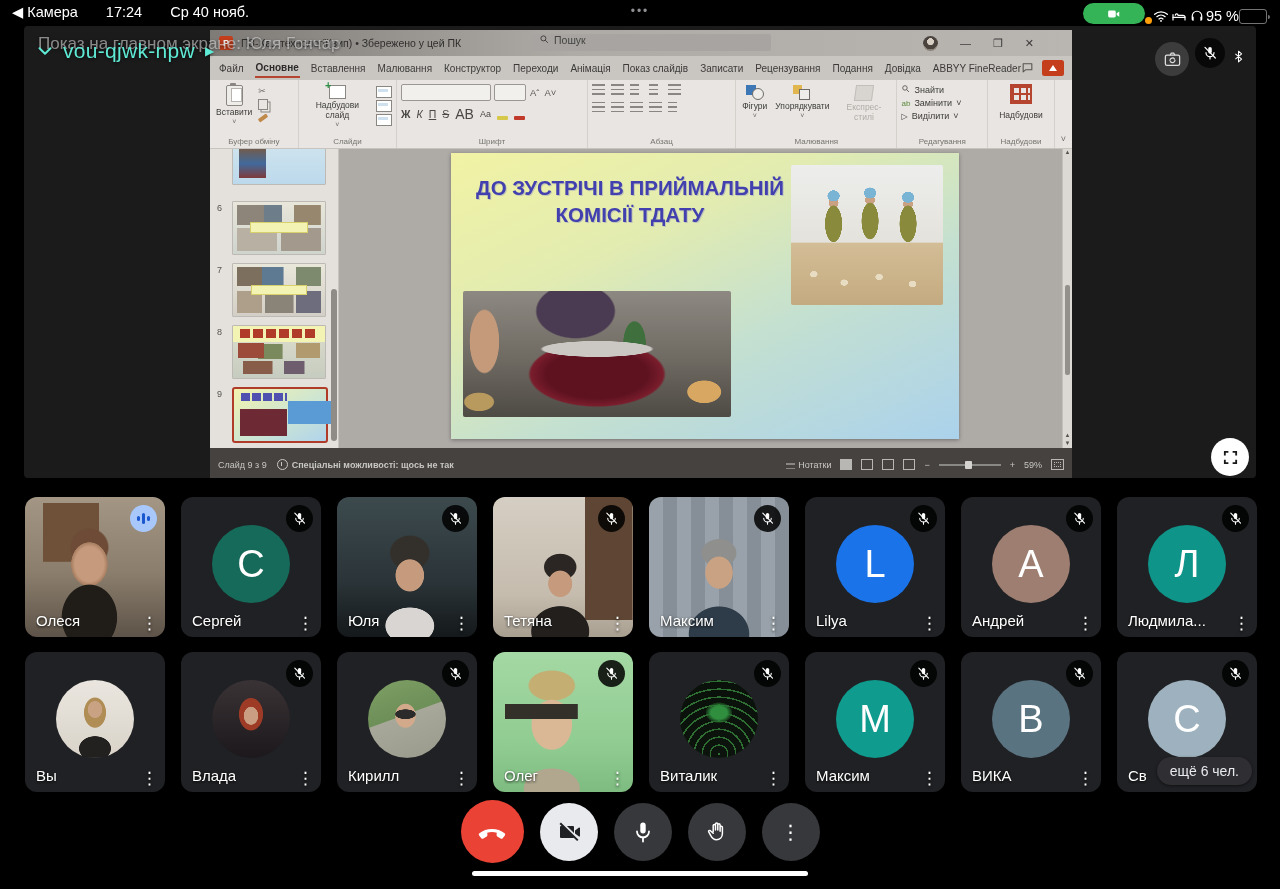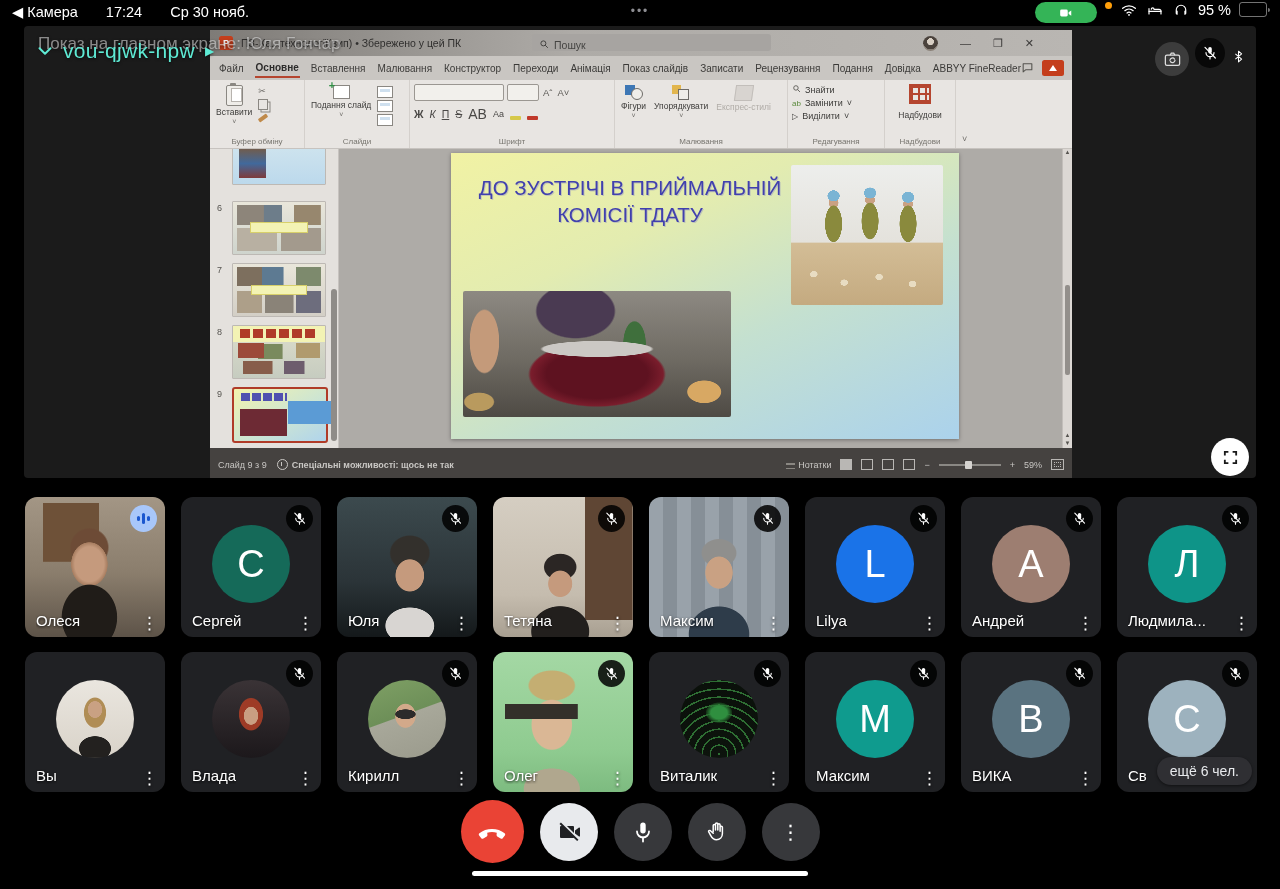--- a/index.html
+++ b/index.html
@@ -3,21 +3,21 @@
 <meta charset="utf-8">
 <style>
   html,body{margin:0;padding:0;background:#000;}
   #app{position:relative;width:1280px;height:889px;background:#000;overflow:hidden;
        font-family:"Liberation Sans",sans-serif;-webkit-font-smoothing:antialiased;}
 
   
   .statusbar{position:absolute;top:0;left:0;right:0;height:26px;color:#fff;font-size:14.5px;}
   .sb-left{position:absolute;left:12px;top:4px;display:flex;gap:28px;align-items:center;}
   .sb-dots{position:absolute;left:0;right:0;top:4px;text-align:center;color:#8e8e93;font-size:12px;letter-spacing:2px;}
-  .sb-right{position:absolute;right:10px;top:2px;display:flex;gap:8px;align-items:flex-start;height:22px;}
+  .sb-right{position:absolute;right:10px;top:2px;display:flex;align-items:flex-end;height:22px;}
   .cam-capsule{width:62px;height:21px;border-radius:11px;background:#34b457;display:flex;align-items:center;justify-content:center;color:#fff;}
   .cam-capsule svg{width:20px;height:14px;}
   .orange-dot{width:7px;height:7px;border-radius:50%;background:#ff9f0a;}
   .sb-ic{color:#fff;display:flex;align-items:center;}
   .sb-ic svg{width:18px;height:16px;}
   .battery{display:flex;align-items:center;gap:1px;}
   .batt-body{width:24px;height:11px;border:1px solid rgba(255,255,255,.45);border-radius:3px;padding:1px;}
   .batt-fill{width:92%;height:100%;background:#fff;border-radius:1.5px;}
   .batt-tip{width:2px;height:4px;background:rgba(255,255,255,.45);border-radius:0 2px 2px 0;}
 
@@ -42,21 +42,21 @@
   .fullscreen-btn svg{width:17px;height:17px;}
 
   
   .ppt{position:absolute;left:186px;top:4px;width:862px;height:448px;background:#e8e5e2;font-family:"Liberation Sans",sans-serif;}
   .ppt-titlebar{position:relative;height:26px;background:linear-gradient(90deg,#7e7b77,#aeaba7 42%,#b9b6b2);
                 display:flex;align-items:center;font-size:10.5px;color:#2f2e2d;}
   .ppt-appicon{width:14px;height:14px;background:#c43e1c;border-radius:2.5px;color:#fff;font-size:9px;font-weight:bold;
                display:flex;align-items:center;justify-content:center;margin:0 8px 0 9px;}
   .ppt-doctitle{white-space:nowrap;overflow:hidden;max-width:300px;}
   .ppt-search{position:absolute;left:322px;top:4px;width:232px;height:17px;background:#a7a4a1;border-radius:3px;
-              display:flex;align-items:flex-end;gap:5px;padding-left:7px;color:#454442;font-size:10.5px;}
+              display:flex;align-items:flex-start;gap:5px;padding-left:7px;color:#454442;font-size:10.5px;}
   .ppt-search svg{width:10px;height:10px;}
   .ppt-winctrl{position:absolute;right:38px;top:0;height:26px;display:flex;align-items:center;gap:22px;color:#3c3b3a;font-size:11px;}
   .tb-avatar{width:15px;height:15px;border-radius:50%;background:radial-gradient(circle at 50% 38%,#d8cfc4 28%,#4a423c 30%,#4a423c 62%,#8a8178 64%);}
 
   .ppt-menubar{height:24px;background:#c9c6c2;display:flex;align-items:center;padding-left:8px;font-size:10px;color:#3b3a38;}
   .ppt-tabs{display:flex;gap:10px;white-space:nowrap;overflow:hidden;align-items:center;height:100%;}
   .ppt-tab{padding:4px 1px 3px;}
   .ppt-tab.active{font-weight:bold;border-bottom:2.5px solid #b5452f;color:#2c2b2a;}
   .menubar-right{margin-left:auto;display:flex;align-items:center;gap:8px;padding-right:8px;flex-shrink:0;}
   .cmt-ic{color:#55534f;}
@@ -149,21 +149,21 @@
   .th-s9{background:linear-gradient(150deg,#f3f3ae,#cde5d2 55%,#b0d4ec);}
   .th-s9::before{content:"";position:absolute;left:8%;top:8%;width:50%;height:16%;background:repeating-linear-gradient(90deg,#5050b0 0 9px,transparent 9px 11px);}
   .th-s9::after{content:"";position:absolute;left:6%;top:38%;width:52%;height:52%;background:#6d2a34;box-shadow:46px -10px 0 -2px #5b9bd5;}
   .thumb-scroll{position:absolute;right:1px;top:140px;width:6px;height:152px;background:#8f8c88;border-radius:3px;}
 
   .canvas{position:relative;flex:1;background:#aeaba7;}
   .slide{position:absolute;left:112px;top:4px;width:508px;height:286px;
          background:linear-gradient(155deg,#f1f2a4 0%,#e3ecb0 32%,#c4e0d0 62%,#abd2ec 100%);
          box-shadow:0 1px 4px rgba(0,0,0,.35);}
   .slide-title{position:absolute;left:24px;top:22px;width:310px;text-align:center;
-               color:#4140ae;font-weight:normal;font-size:20.5px;line-height:1.3;white-space:pre-line;
+               color:#4140ae;font-weight:bold;font-size:20.5px;line-height:1.3;white-space:pre-line;
                text-shadow:1px 1px 0 rgba(120,120,200,.35);}
   .photo-cooks{position:absolute;right:16px;top:12px;width:152px;height:140px;border-radius:2px;background:
       radial-gradient(10px 9px at 28% 22%,#7ab4d4 60%,transparent 62%),
       radial-gradient(10px 9px at 52% 20%,#7ab4d4 60%,transparent 62%),
       radial-gradient(10px 9px at 77% 23%,#7ab4d4 60%,transparent 62%),
       radial-gradient(14px 30px at 28% 42%,#8a8a3d 60%,transparent 62%),
       radial-gradient(14px 30px at 52% 40%,#8a8a3d 60%,transparent 62%),
       radial-gradient(14px 30px at 77% 42%,#8a8a3d 60%,transparent 62%),
       radial-gradient(8px 8px at 28% 27%,#caa183 60%,transparent 63%),
       radial-gradient(8px 8px at 52% 25%,#caa183 60%,transparent 63%),
@@ -287,21 +287,21 @@
 </style>
 </head>
 <body>
 
 <div id="app">
 
   <div class="statusbar">
     <div class="sb-left">
       <span>◀ Камера</span>
       <span>17:24</span>
-      <span>Ср 30 нояб.</span>
+      <span>Ср 40 нояб.</span>
     </div>
     <div class="sb-dots">•••</div>
     <div class="sb-right">
       <span class="cam-capsule">
           <svg viewBox="0 0 24 24" fill="currentColor">
             <rect x="2" y="6" width="13" height="12" rx="2.5"></rect>
             <path d="M16.5 10.5 21 7.5v9l-4.5-3z"></path>
           </svg>
         </span>
       <span class="orange-dot"></span>
@@ -425,21 +425,21 @@
               <span class="ic-copy"></span>
               <span class="ic-brush"></span>
             </span>
           </div>
           <div class="g-label">Буфер обміну</div>
         </div>
         <div class="rgroup" style="width:96px;">
           <div class="g-body">
             <span class="bigbtn">
               <span class="ic-newslide"></span>
-              <span>Подання слайд</span>
+              <span>Надбудови слайд</span>
                 <span class="chev-s">˅</span>
             </span>
             <span class="layoutcol">
               <span class="ic-layout"></span>
               <span class="ic-layout"></span>
               <span class="ic-layout"></span>
             </span>
           </div>
           <div class="g-label">Слайди</div>
         </div>
@@ -454,20 +454,37 @@
             <span class="fb-b">Ж</span>
             <span class="fb-i">К</span>
             <span class="fb-u">П</span>
             <span class="fb-s">S</span>
             <span style="font-size:14px;">АВ</span>
             <span style="font-size:9px;">Аа</span>
             <span class="pen-yellow"></span>
             <span class="pen-red"></span>
           </div>
           <div class="g-label">Шрифт</div>
+        </div>
+        <div class="rgroup para" style="width:150px;">
+          <div class="row1">
+            <span class="mini"></span>
+            <span class="mini"></span>
+            <span class="mini short"></span>
+            <span class="mini short"></span>
+            <span class="mini"></span>
+          </div>
+          <div class="row2">
+            <span class="mini"></span>
+            <span class="mini"></span>
+            <span class="mini"></span>
+            <span class="mini"></span>
+            <span class="mini short"></span>
+          </div>
+          <div class="g-label">Абзац</div>
         </div>
         <div class="rgroup" style="width:164px;">
           <div class="g-body">
             <span class="bigbtn">
               <span class="ic-shapes"></span>
               <span>Фігури</span>
                 <span class="chev-s">˅</span>
             </span>
             <span class="bigbtn">
               <span class="ic-arrange"></span>

